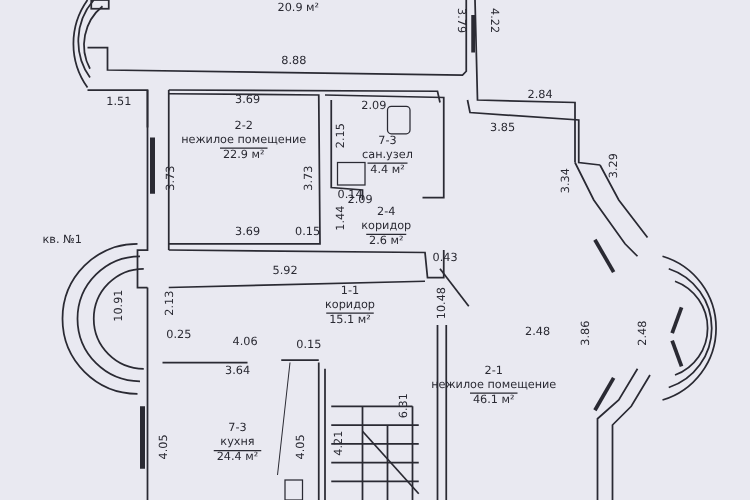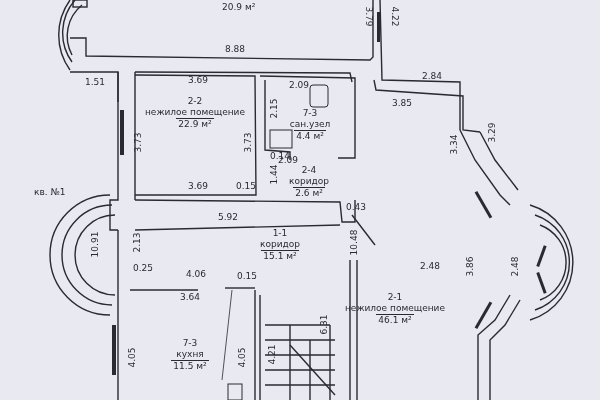--- a/index.html
+++ b/index.html
@@ -138,14 +138,14 @@
   <span class="area">15.1 м²</span>
 </div>
 <div class="room" style="left:335px;top:292px;width:120px">
   <div>2-1</div>
   <div>нежилое помещение</div>
   <span class="area">46.1 м²</span>
 </div>
 <div class="room" style="left:155px;top:338px;width:70px">
   <div>7-3</div>
   <div>кухня</div>
-  <span class="area">11.5 м²</span>
+  <span class="area">24.4 м²</span>
 </div>
 
 </body></html>

